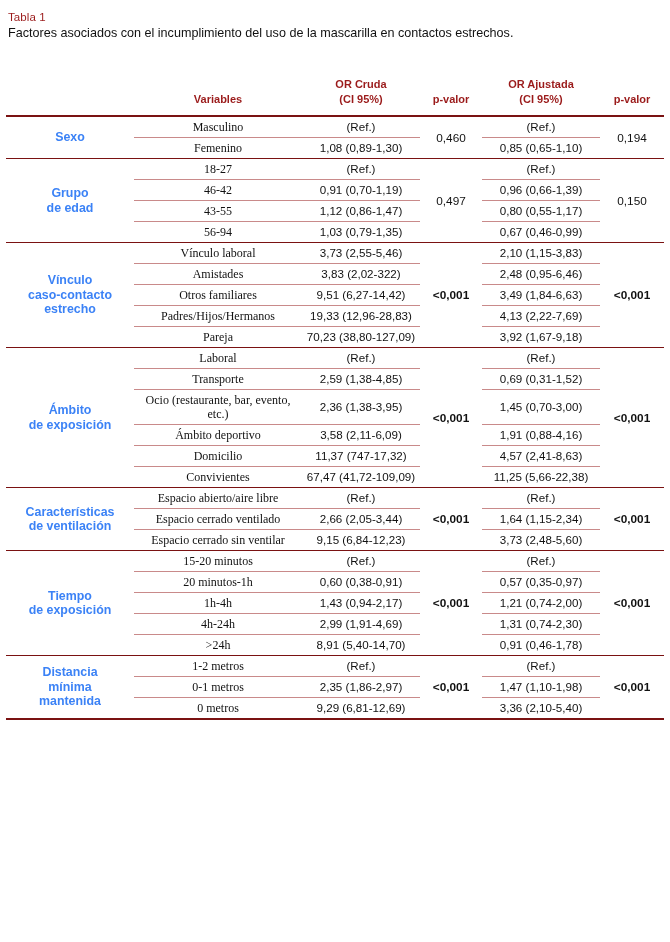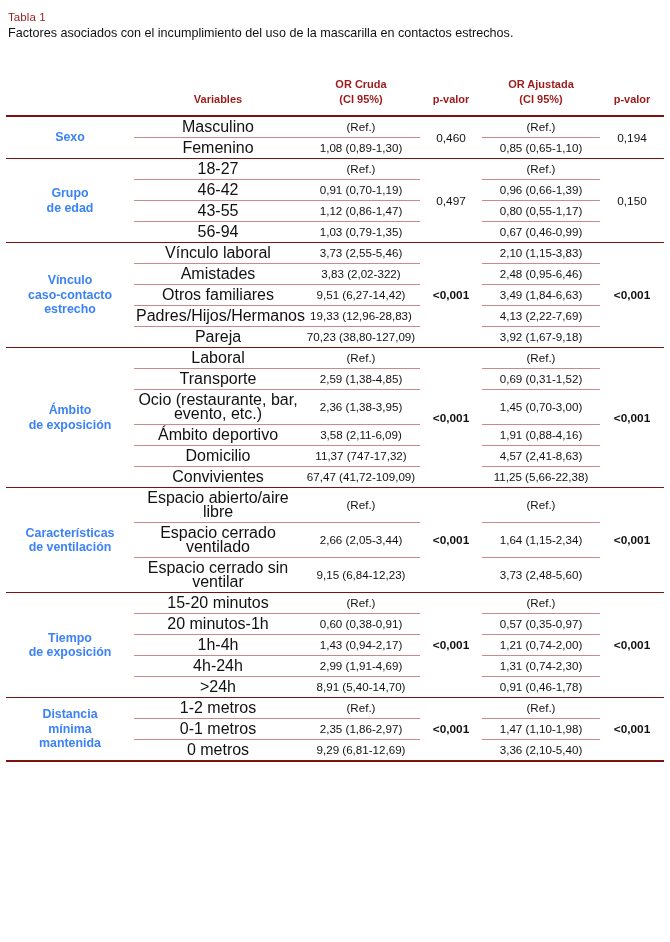--- a/index.html
+++ b/index.html
@@ -69,21 +69,22 @@
     line-height: 14px;
   }
   td.group {
     font-weight: bold;
     font-size: 12.4px;
     line-height: 14.5px;
     color: #3b82f6;
     padding: 2px 2px;
   }
   td.varname {
-    font-size: 16px;
+    font-size: 12px;
+    font-family: Liberation Serif, serif;
   }
   td.pval {
     font-size: 11.8px;
   }
   td.pval.bold { font-weight: bold; }
 
   
   tr.inner td.sep-line {
     border-bottom: 0.9px solid #c98a8a;
   }

